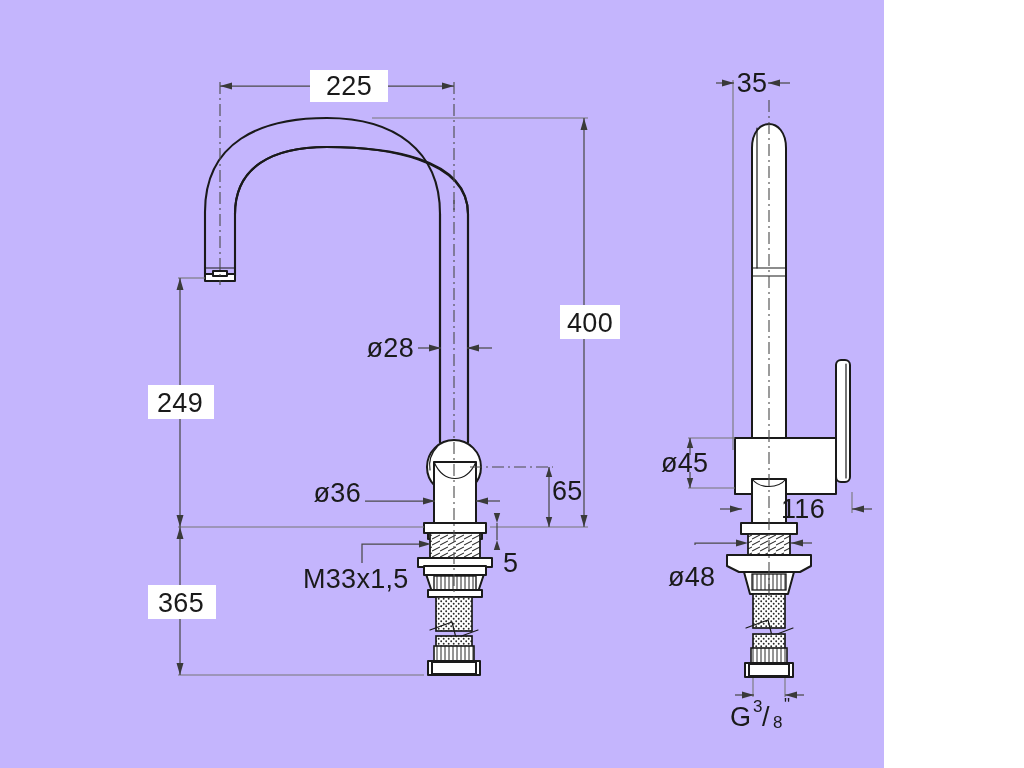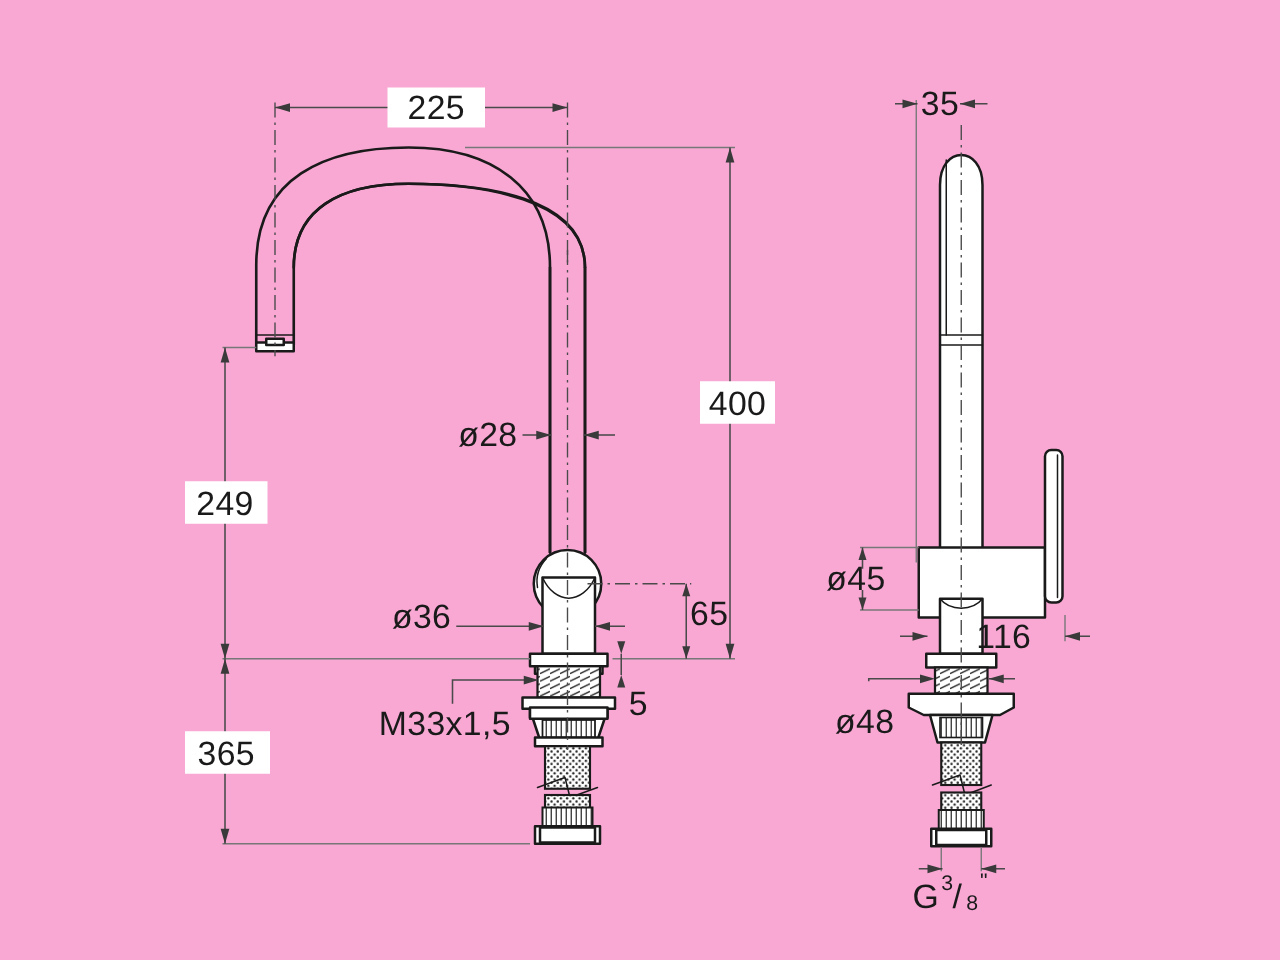--- a/index.html
+++ b/index.html
@@ -9,23 +9,23 @@
   }
   body {
     width: 1024px;
     height: 768px;
     font-family: "Liberation Sans", sans-serif;
     color: #1a1a1a;
     overflow: hidden;
   }
   #drawing-root {
     position: relative;
-    width: 1024px;
+    width: 884px;
     height: 768px;
-    background: #f9a8d4;
+    background: #c4b5fd;
   }
   svg.tech-drawing {
     display: block;
     width: 1024px;
     height: 768px;
   }
   .part-line {
     fill: none;
     stroke: #1a1a1a;
     stroke-width: 2.1;

